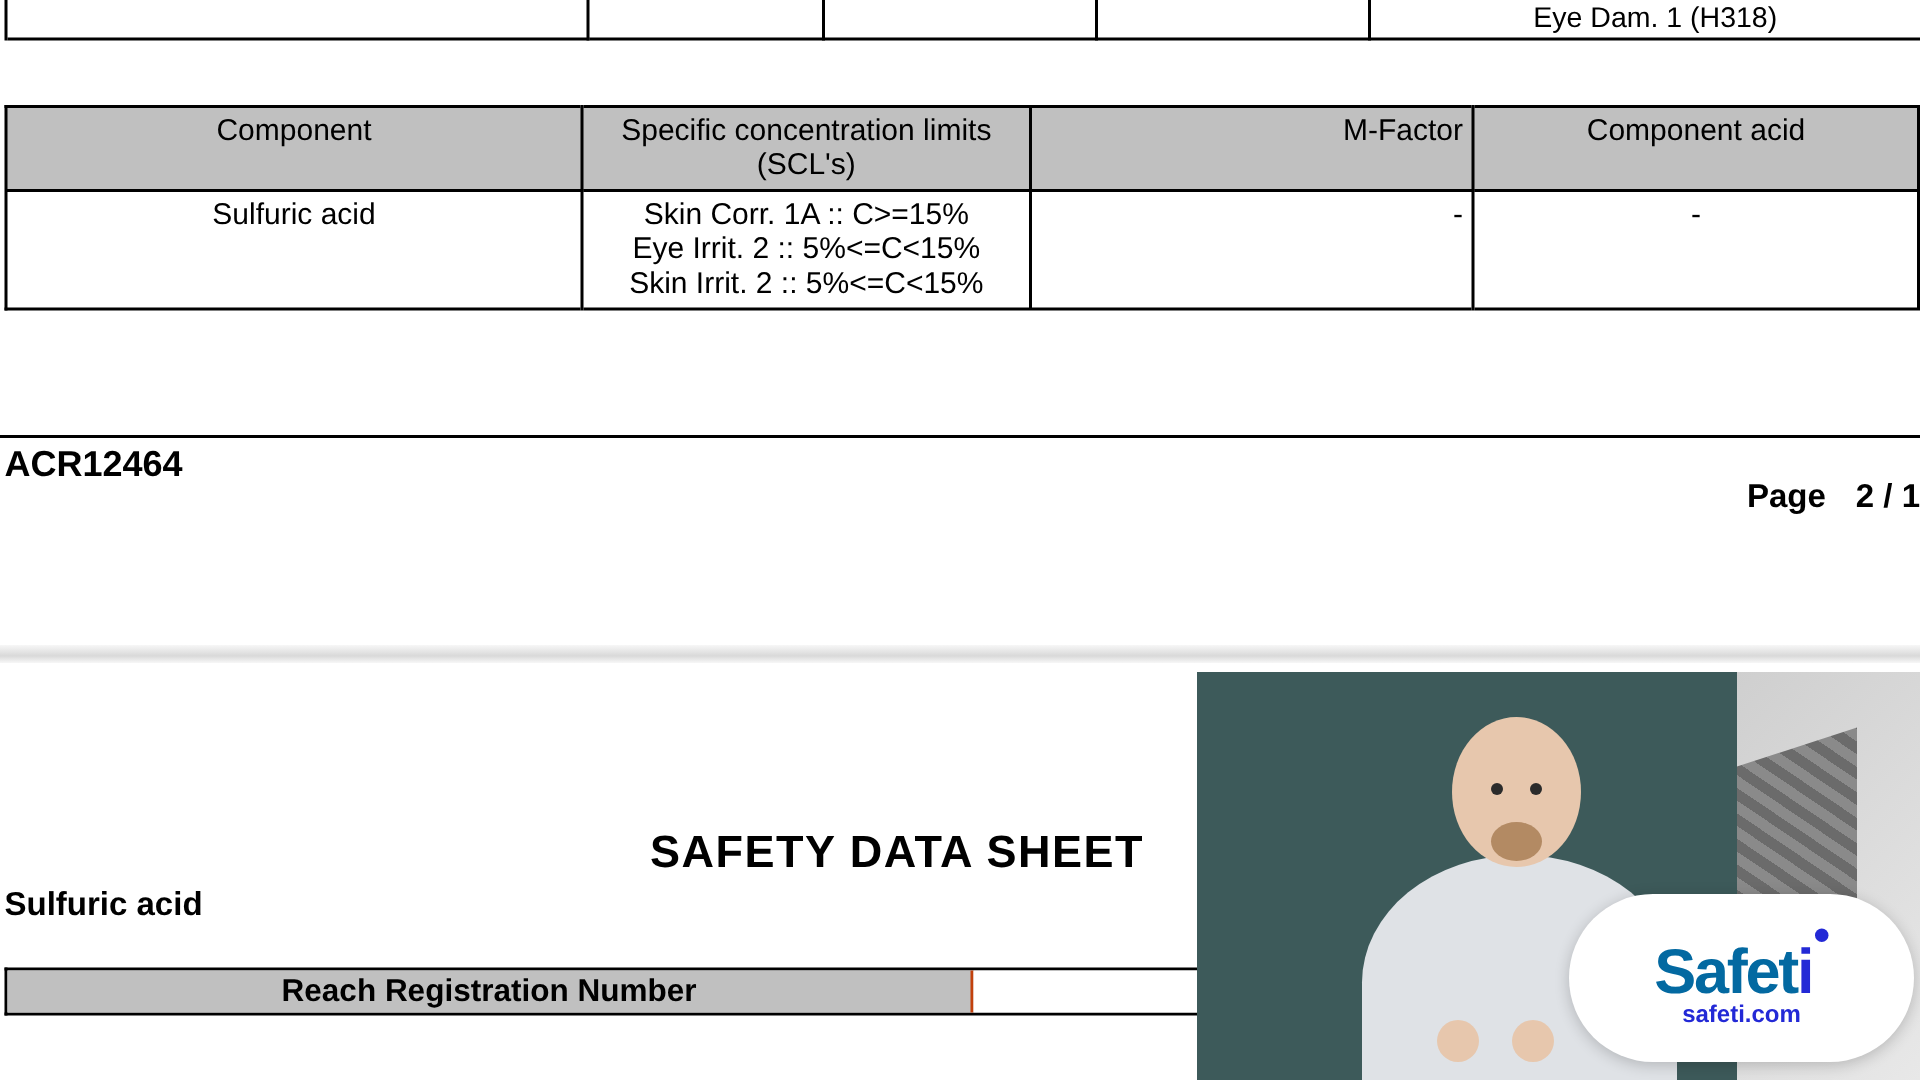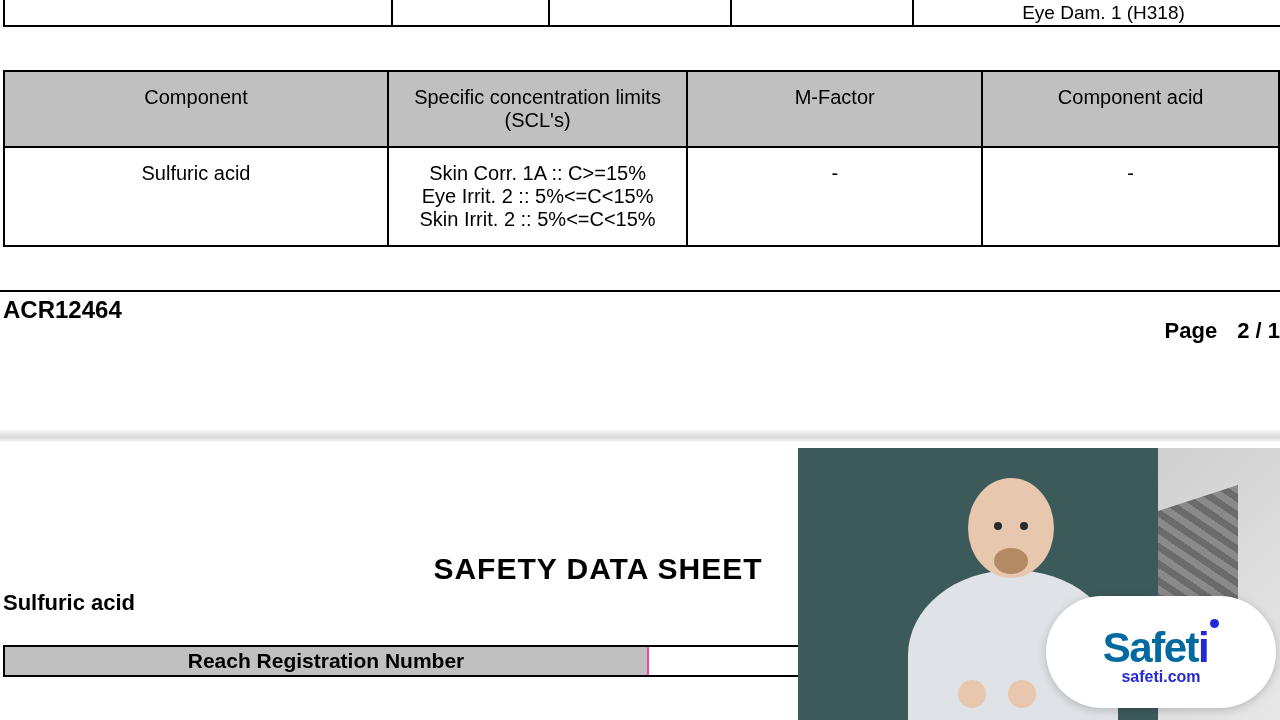--- a/index.html
+++ b/index.html
@@ -16,46 +16,46 @@
   .top-row .c2{left:388px;width:157px;}
   .top-row .c3{left:545px;width:182px;}
   .top-row .c4{left:727px;width:182px;}
   .top-row .c5{left:909px;width:381px;}
 
   
   .tbl{position:absolute;left:3px;top:70px;border:2px solid #000;border-right:none;
     display:table;border-collapse:collapse;}
   .tbl-row{display:table-row;}
   .tbl-cell{display:table-cell;border-right:2px solid #000;border-bottom:2px solid #000;
-    text-align:center;vertical-align:top;font-size:20px;line-height:23px;padding:14px 6px;}
+    text-align:center;vertical-align:top;font-size:20px;line-height:23px;padding:4px 6px;}
   .hdr .tbl-cell{background:#c0c0c0;font-weight:400;}
   .w1{width:378px;}
   .w2{width:290px;margin-top:24px;}
-  .w3{width:288px;}
+  .w3{width:288px;text-align:right;}
   .w4{width:288px;}
   .no-bb .tbl-cell{border-bottom:none;}
 
   
   .rule{position:absolute;left:0;top:290px;width:1280px;height:2px;background:#000;}
   .doc-id{position:absolute;left:3px;top:296px;font-size:24px;font-weight:700;}
   .pager{position:absolute;right:0;top:318px;font-size:22px;font-weight:700;}
   .pager .lbl{margin-right:20px;}
 
   
   .shade{position:absolute;left:0;top:430px;width:1280px;height:12px;
     background:linear-gradient(#f7f7f7,#d9d9d9 60%,#f7f7f7);}
   .pg2{position:absolute;left:0;top:442px;width:1280px;height:280px;background:#fff;}
 
   
   .sds-title{position:absolute;left:0;top:552px;width:1196px;text-align:center;
     font-size:30px;font-weight:700;letter-spacing:1px;}
   .chem-name{position:absolute;left:3px;top:590px;font-size:22px;font-weight:700;}
   .reach{position:absolute;left:3px;top:645px;border:2px solid #000;border-right:none;
     display:flex;}
-  .reach div{border-right:2px solid #ec4899;font-size:21px;font-weight:700;text-align:center;
+  .reach div{border-right:2px solid #c2410c;font-size:21px;font-weight:700;text-align:center;
     padding:2px 0;}
   .reach .a{width:642px;background:#c0c0c0;}
   .reach .b{width:642px;background:#fff;}
 
   
   .overlay{position:absolute;right:0;top:448px;width:482px;height:272px;overflow:hidden;}
   .cam-bg{position:absolute;inset:0;background:#3d5a5a;}
   .panel{position:absolute;right:0;top:0;width:122px;height:272px;
     background:linear-gradient(135deg,#cfcfcf,#e8e8e8);}
   .panel:before{content:"";position:absolute;left:0;top:50px;width:80px;height:150px;

